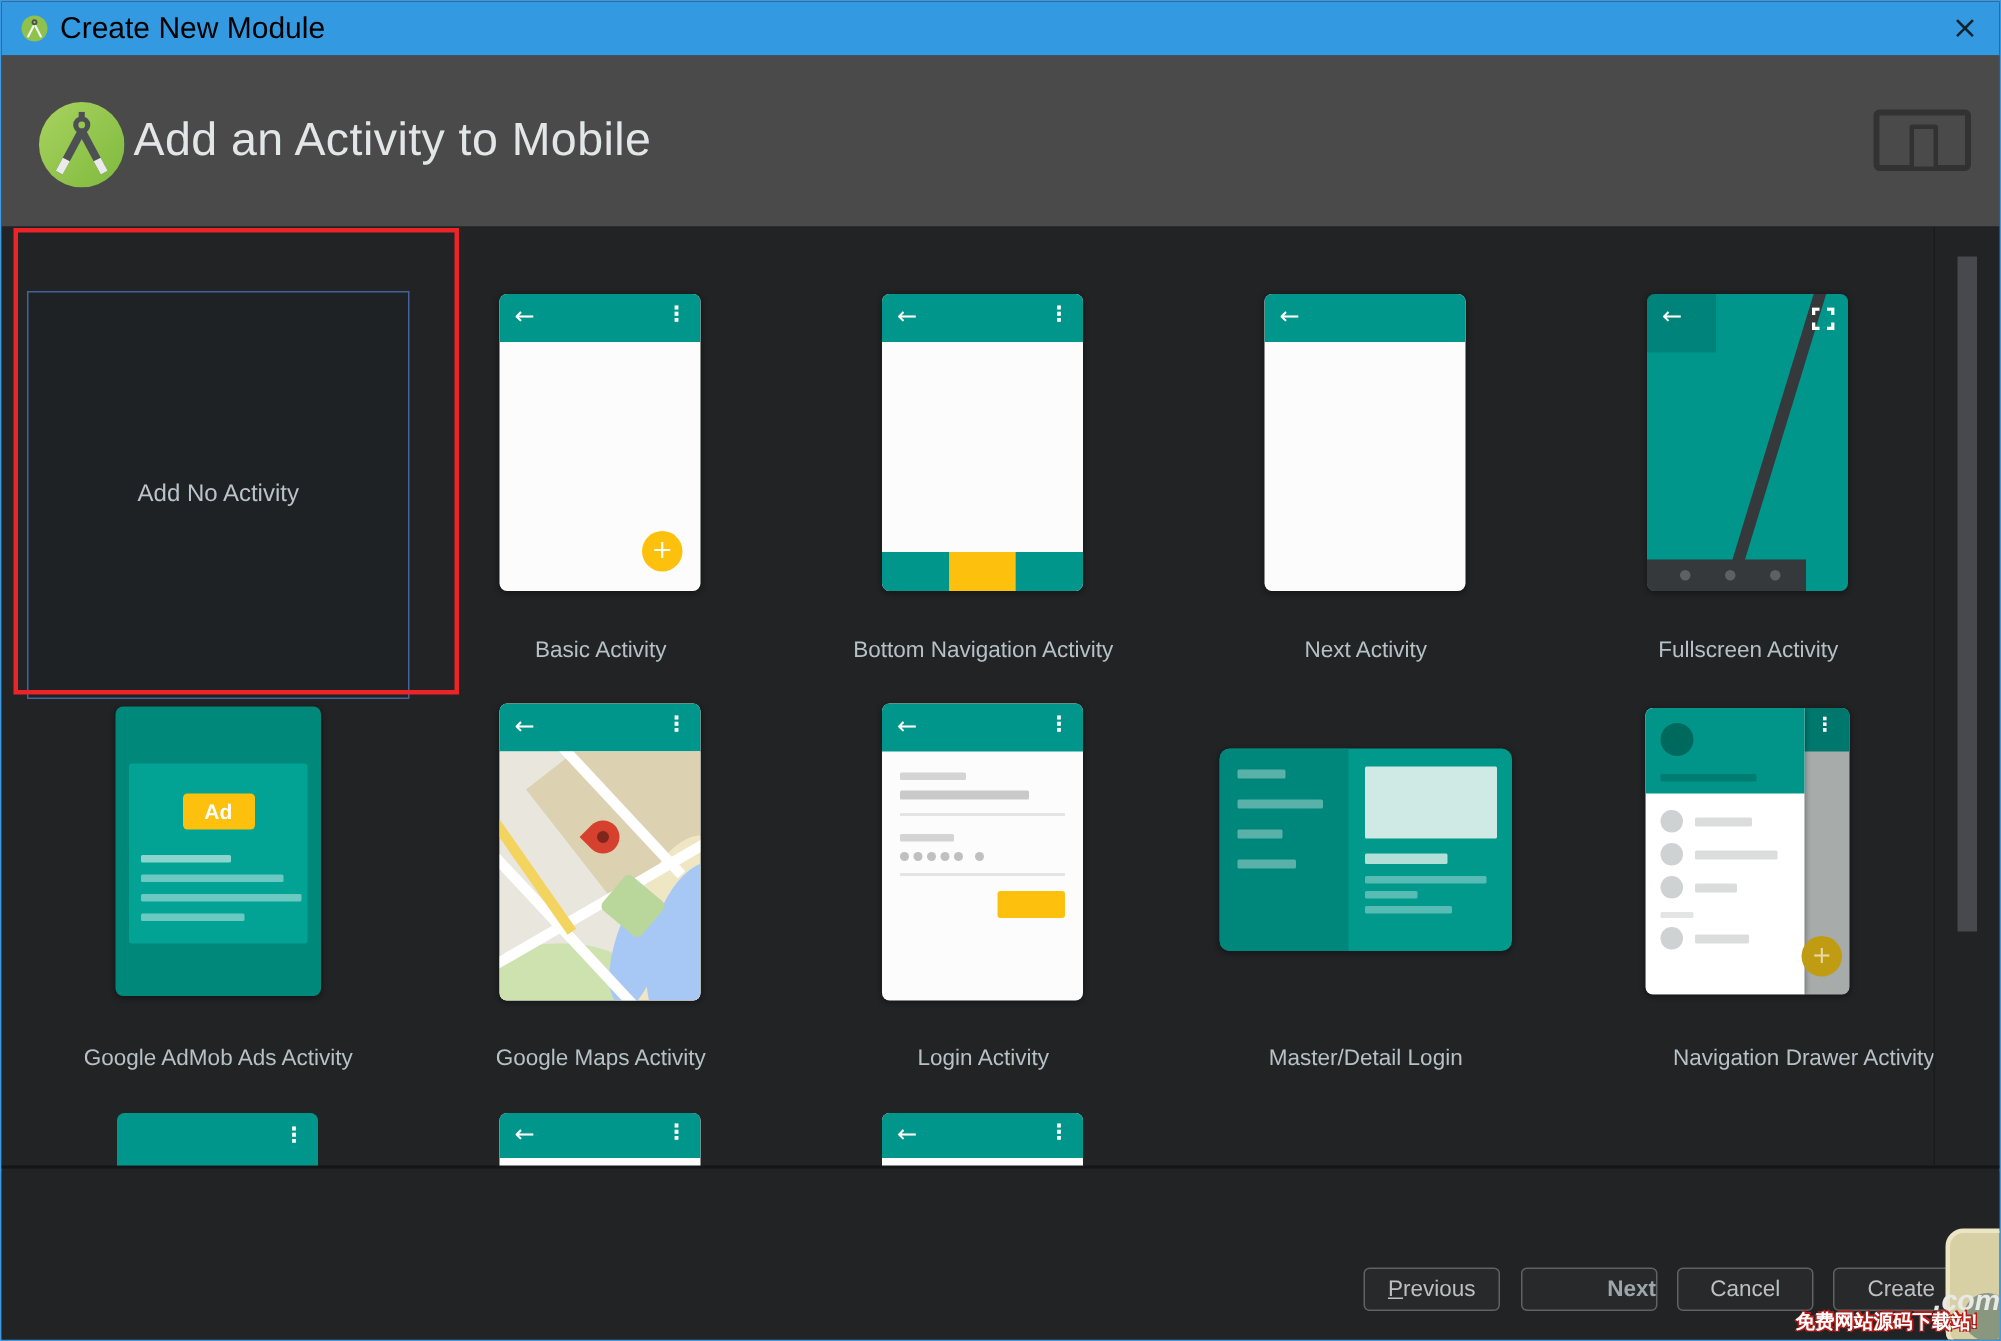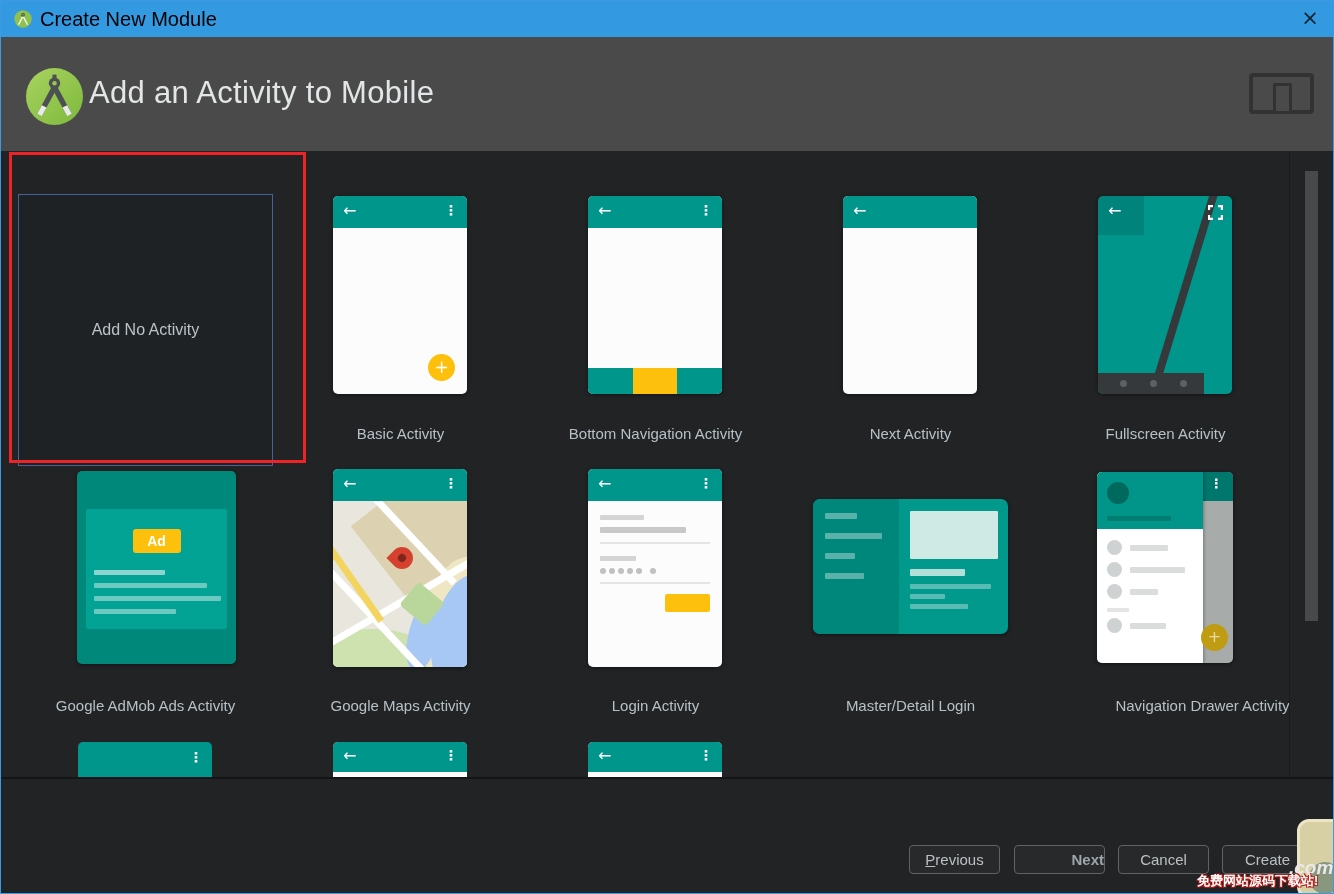--- a/index.html
+++ b/index.html
@@ -57,21 +57,21 @@
   
   .fullscreen { background:#01968b; }
   .fullscreen .backpatch { position:absolute; left:0; top:0; width:46px; height:39px; background:rgba(0,0,0,.12); }
   .fullscreen .back { position:absolute; left:10px; top:5px; color:#fff; font-size:16px; }
   .fullscreen .fsicon { position:absolute; right:9px; top:9px; }
   .fullscreen .navbar { position:absolute; left:0; bottom:0; width:106px; height:21px; background:#35393b; }
   .fullscreen .navbar i { position:absolute; top:7px; width:7px; height:7px; border-radius:50%; background:#5d6163; }
   .fullscreen .diag { position:absolute; left:81px; top:-16px; width:8px; height:230px; background:#35393b; transform:rotate(17deg); }
 
   
-  .admob { position:absolute; width:159px; height:193px; background:#00897b; border-radius:5px;
+  .admob { position:absolute; width:137px; height:193px; background:#00897b; border-radius:5px;
            box-shadow:0 1px 4px rgba(0,0,0,.45); }
   .admob .panel { position:absolute; left:9px; right:9px; top:38px; height:120px; background:#02a294; border-radius:2px; }
   .admob .adbtn { width:48px; height:24px; margin:20px auto 0; background:#fdc10d; border-radius:3px;
                   color:#fff; font-weight:bold; font-size:14px; text-align:center; line-height:24px; }
   .admob .ln { height:5px; background:rgba(255,255,255,.42); margin:8px 0 0 8px; border-radius:1px; }
   .admob .ln.first { margin-top:17px; background:rgba(255,255,255,.55); }
 
   
   .maparea { position:absolute; left:0; top:32px; width:134px; height:166px; background:#e9e6de; overflow:hidden; }
   .maparea .tan { position:absolute; left:30px; top:-34px; width:160px; height:95px; background:#dcd2b2; transform:rotate(-38deg); }

